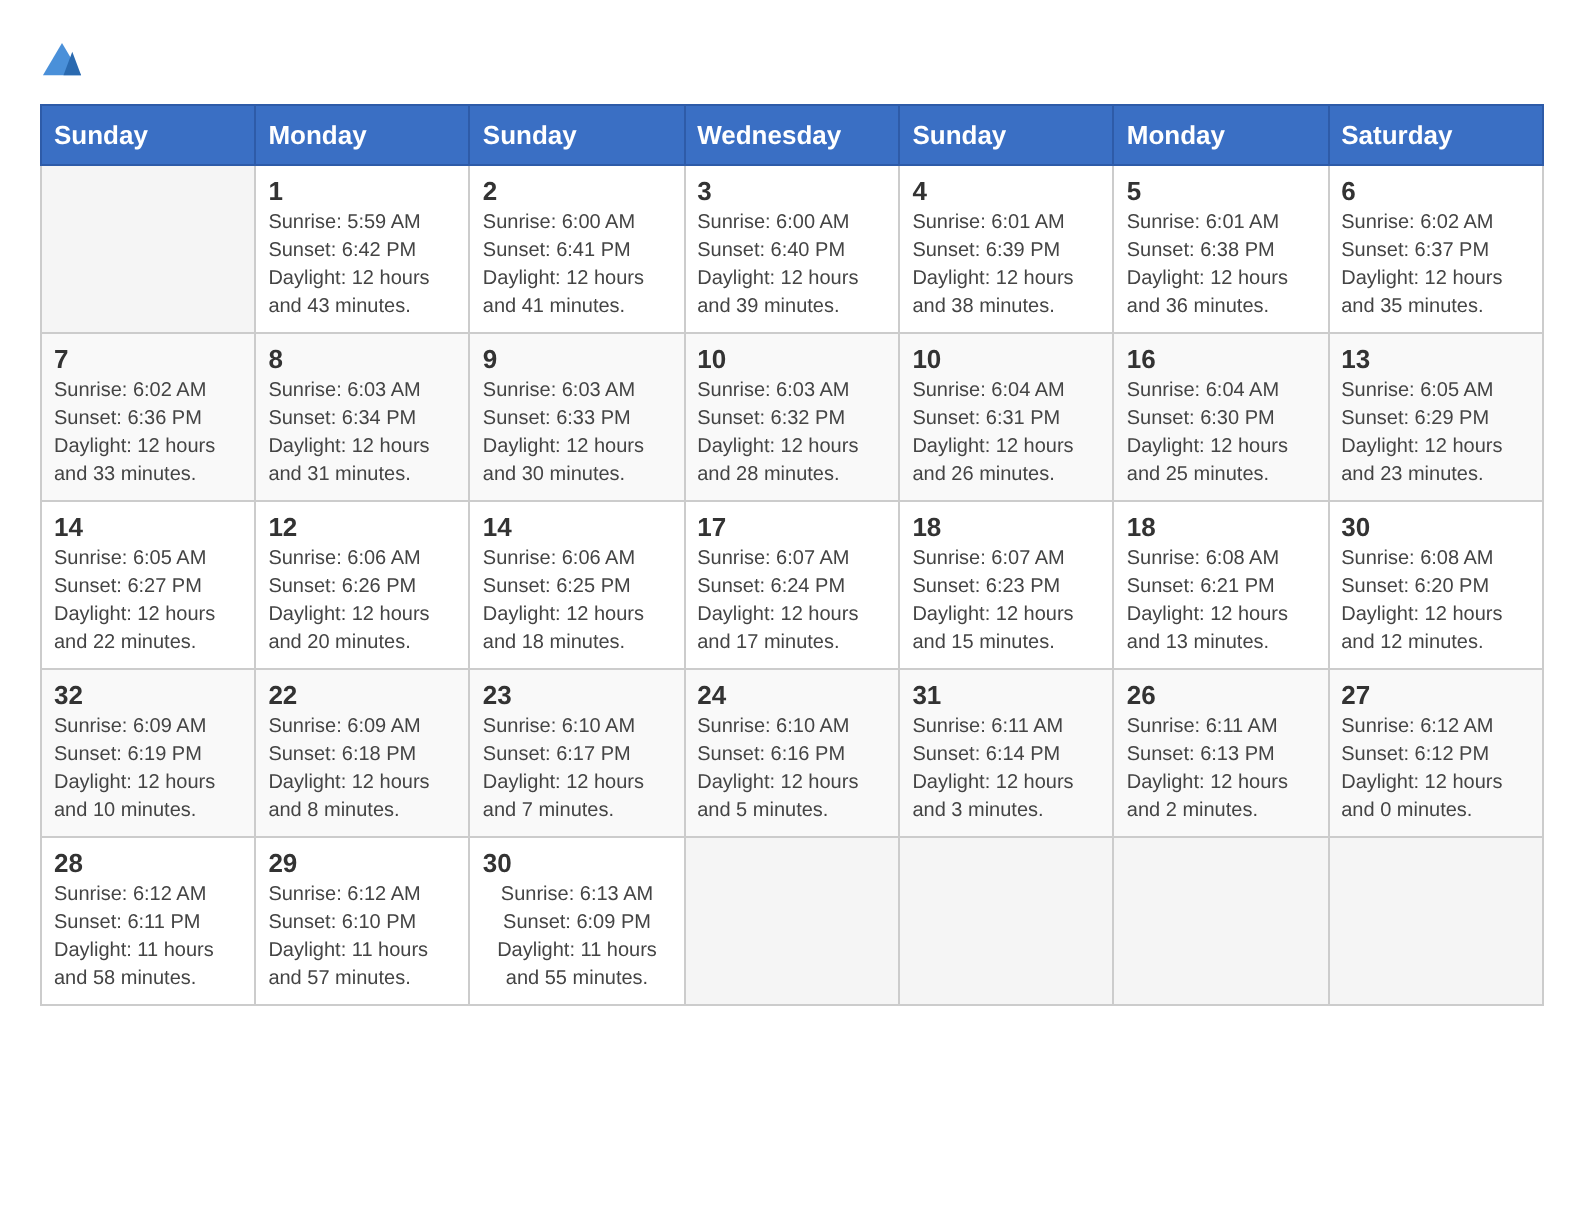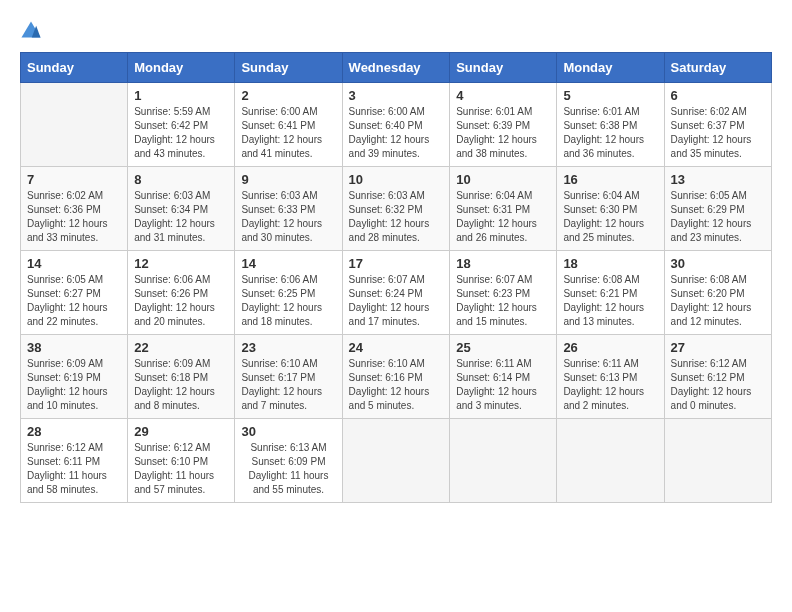--- a/index.html
+++ b/index.html
@@ -268,21 +268,21 @@
         <td>
           <span class="day-number">30</span>
           <div class="day-info" style="white-space: pre-line;">Sunrise: 6:08 AM
 Sunset: 6:20 PM
 Daylight: 12 hours
 and 12 minutes.</div>
         </td>
       </tr>
       <tr>
         <td>
-          <span class="day-number">38</span>
+          <span class="day-number">32</span>
           <div class="day-info" style="white-space: pre-line;">Sunrise: 6:09 AM
 Sunset: 6:19 PM
 Daylight: 12 hours
 and 10 minutes.</div>
         </td>
         <td>
           <span class="day-number">22</span>
           <div class="day-info" style="white-space: pre-line;">Sunrise: 6:09 AM
 Sunset: 6:18 PM
 Daylight: 12 hours
@@ -296,21 +296,21 @@
 and 7 minutes.</div>
         </td>
         <td>
           <span class="day-number">24</span>
           <div class="day-info" style="white-space: pre-line;">Sunrise: 6:10 AM
 Sunset: 6:16 PM
 Daylight: 12 hours
 and 5 minutes.</div>
         </td>
         <td>
-          <span class="day-number">25</span>
+          <span class="day-number">31</span>
           <div class="day-info" style="white-space: pre-line;">Sunrise: 6:11 AM
 Sunset: 6:14 PM
 Daylight: 12 hours
 and 3 minutes.</div>
         </td>
         <td>
           <span class="day-number">26</span>
           <div class="day-info" style="white-space: pre-line;">Sunrise: 6:11 AM
 Sunset: 6:13 PM
 Daylight: 12 hours

